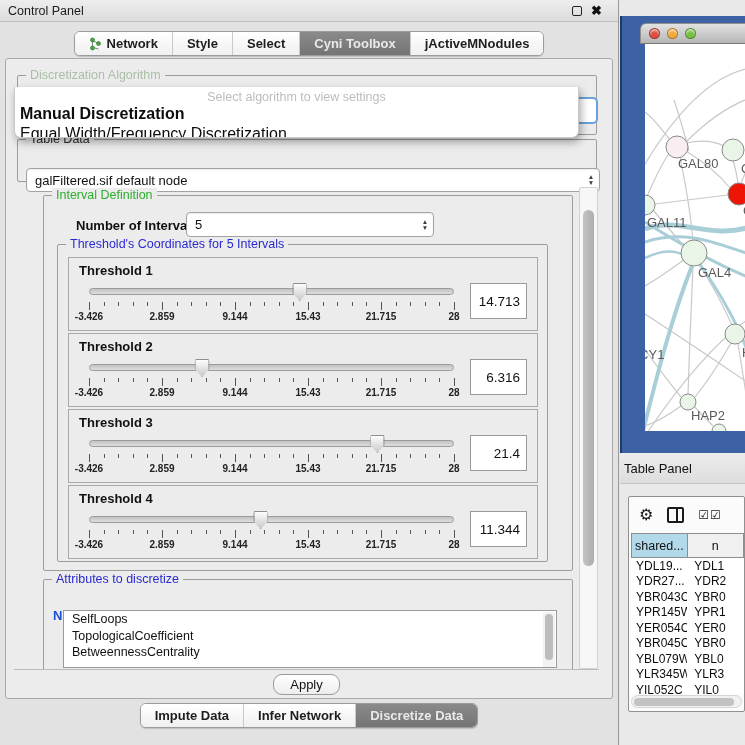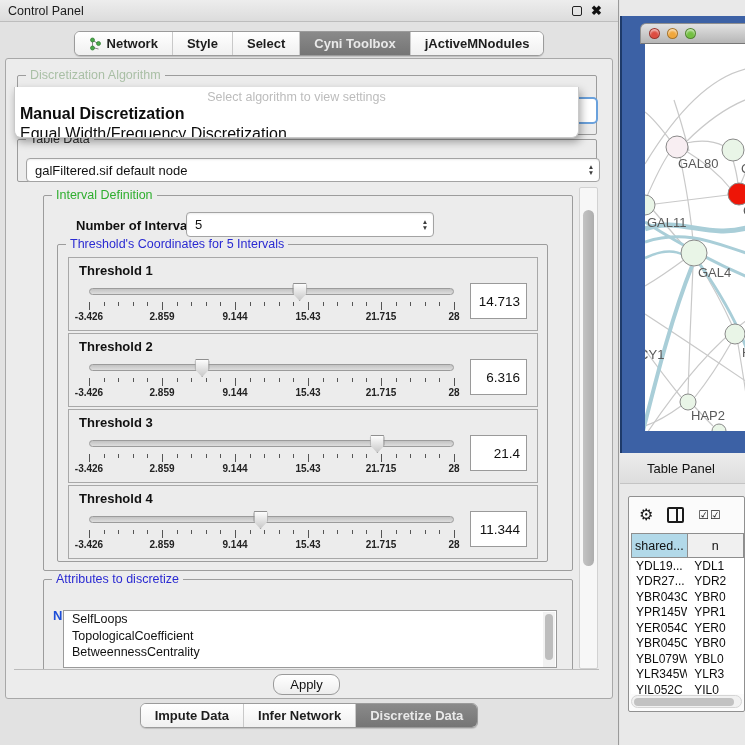--- a/index.html
+++ b/index.html
@@ -116,21 +116,21 @@
   .nw-titlebar { position:absolute; left:0; top:0; width:110px; height:21px;
     background:linear-gradient(#e2e2e2,#b6b6b6); border:1px solid #8f8f8f; border-bottom-color:#777;
     border-radius:6px 0 0 0; display:flex; align-items:center; gap:7px; padding-left:8px; }
   .light { width:11px; height:11px; border-radius:50%; border:1px solid rgba(0,0,0,.3);
     box-shadow:inset 0 2px 2px rgba(255,255,255,.6); }
   .canvas { position:absolute; left:5px; top:21px; width:105px; height:387px; background:#fff; }
 
   
   .tp-titlebar { position:absolute; left:0; top:453px; width:125px; height:31px;
     background:linear-gradient(#ececec,#dddddd); border-bottom:1px solid #c4c4c4;
-    display:flex; align-items:center; padding-left:27px; font-size:13px; color:#111; }
+    display:flex; align-items:center; padding-left:4px; font-size:13px; color:#111; }
   .tp-body { position:absolute; left:0; top:484px; width:125px; height:261px; background:#e9e9e9; }
   .tp-inner { position:absolute; left:8px; top:12px; width:117px; height:216px;
     background:#fbfbfb; border:1px solid #909090; border-radius:2px; overflow:hidden; }
   .tp-toolbar { height:36px; display:flex; align-items:center; gap:14px; padding-left:10px; }
   .gear { font-family:"DejaVu Sans",sans-serif; font-size:16px; color:#1a1a1a; line-height:1; }
   .split-icon { width:17px; height:16px; border:2px solid #1a1a1a; border-radius:2px; position:relative; }
   .split-icon::after { content:""; position:absolute; left:50%; top:0; bottom:0; width:2px; background:#1a1a1a; }
   .cb { font-family:"DejaVu Sans",sans-serif; font-size:12px; color:#1a1a1a; line-height:1; letter-spacing:1px; }
   .tbl { position:absolute; left:2px; top:36px; right:0; }
   .tbl-head { display:flex; height:25px; }
@@ -197,21 +197,21 @@
       <div class="focus-combo"></div>
 
       <div class="popup">
         <div class="ph">Select algorithm to view settings</div>
         <div class="opt bold">Manual Discretization</div>
         <div class="opt">Equal Width/Frequency Discretization</div>
       </div>
 
       <div class="groupbox" style="left:11px; top:80px; width:580px; height:43px;">
         <span class="grouptitle gt-dark">Table Data</span>
-        <div class="combo" style="left:8px; top:18px; width:574px; height:24px;">
+        <div class="combo" style="left:8px; top:28px; width:574px; height:24px;">
           <span class="c-text">galFiltered.sif default node</span>
           <span class="stepper">
             <span>▲</span>
               <span>▼</span>
           </span>
         </div>
       </div>
 
       <div class="viewport">
 

